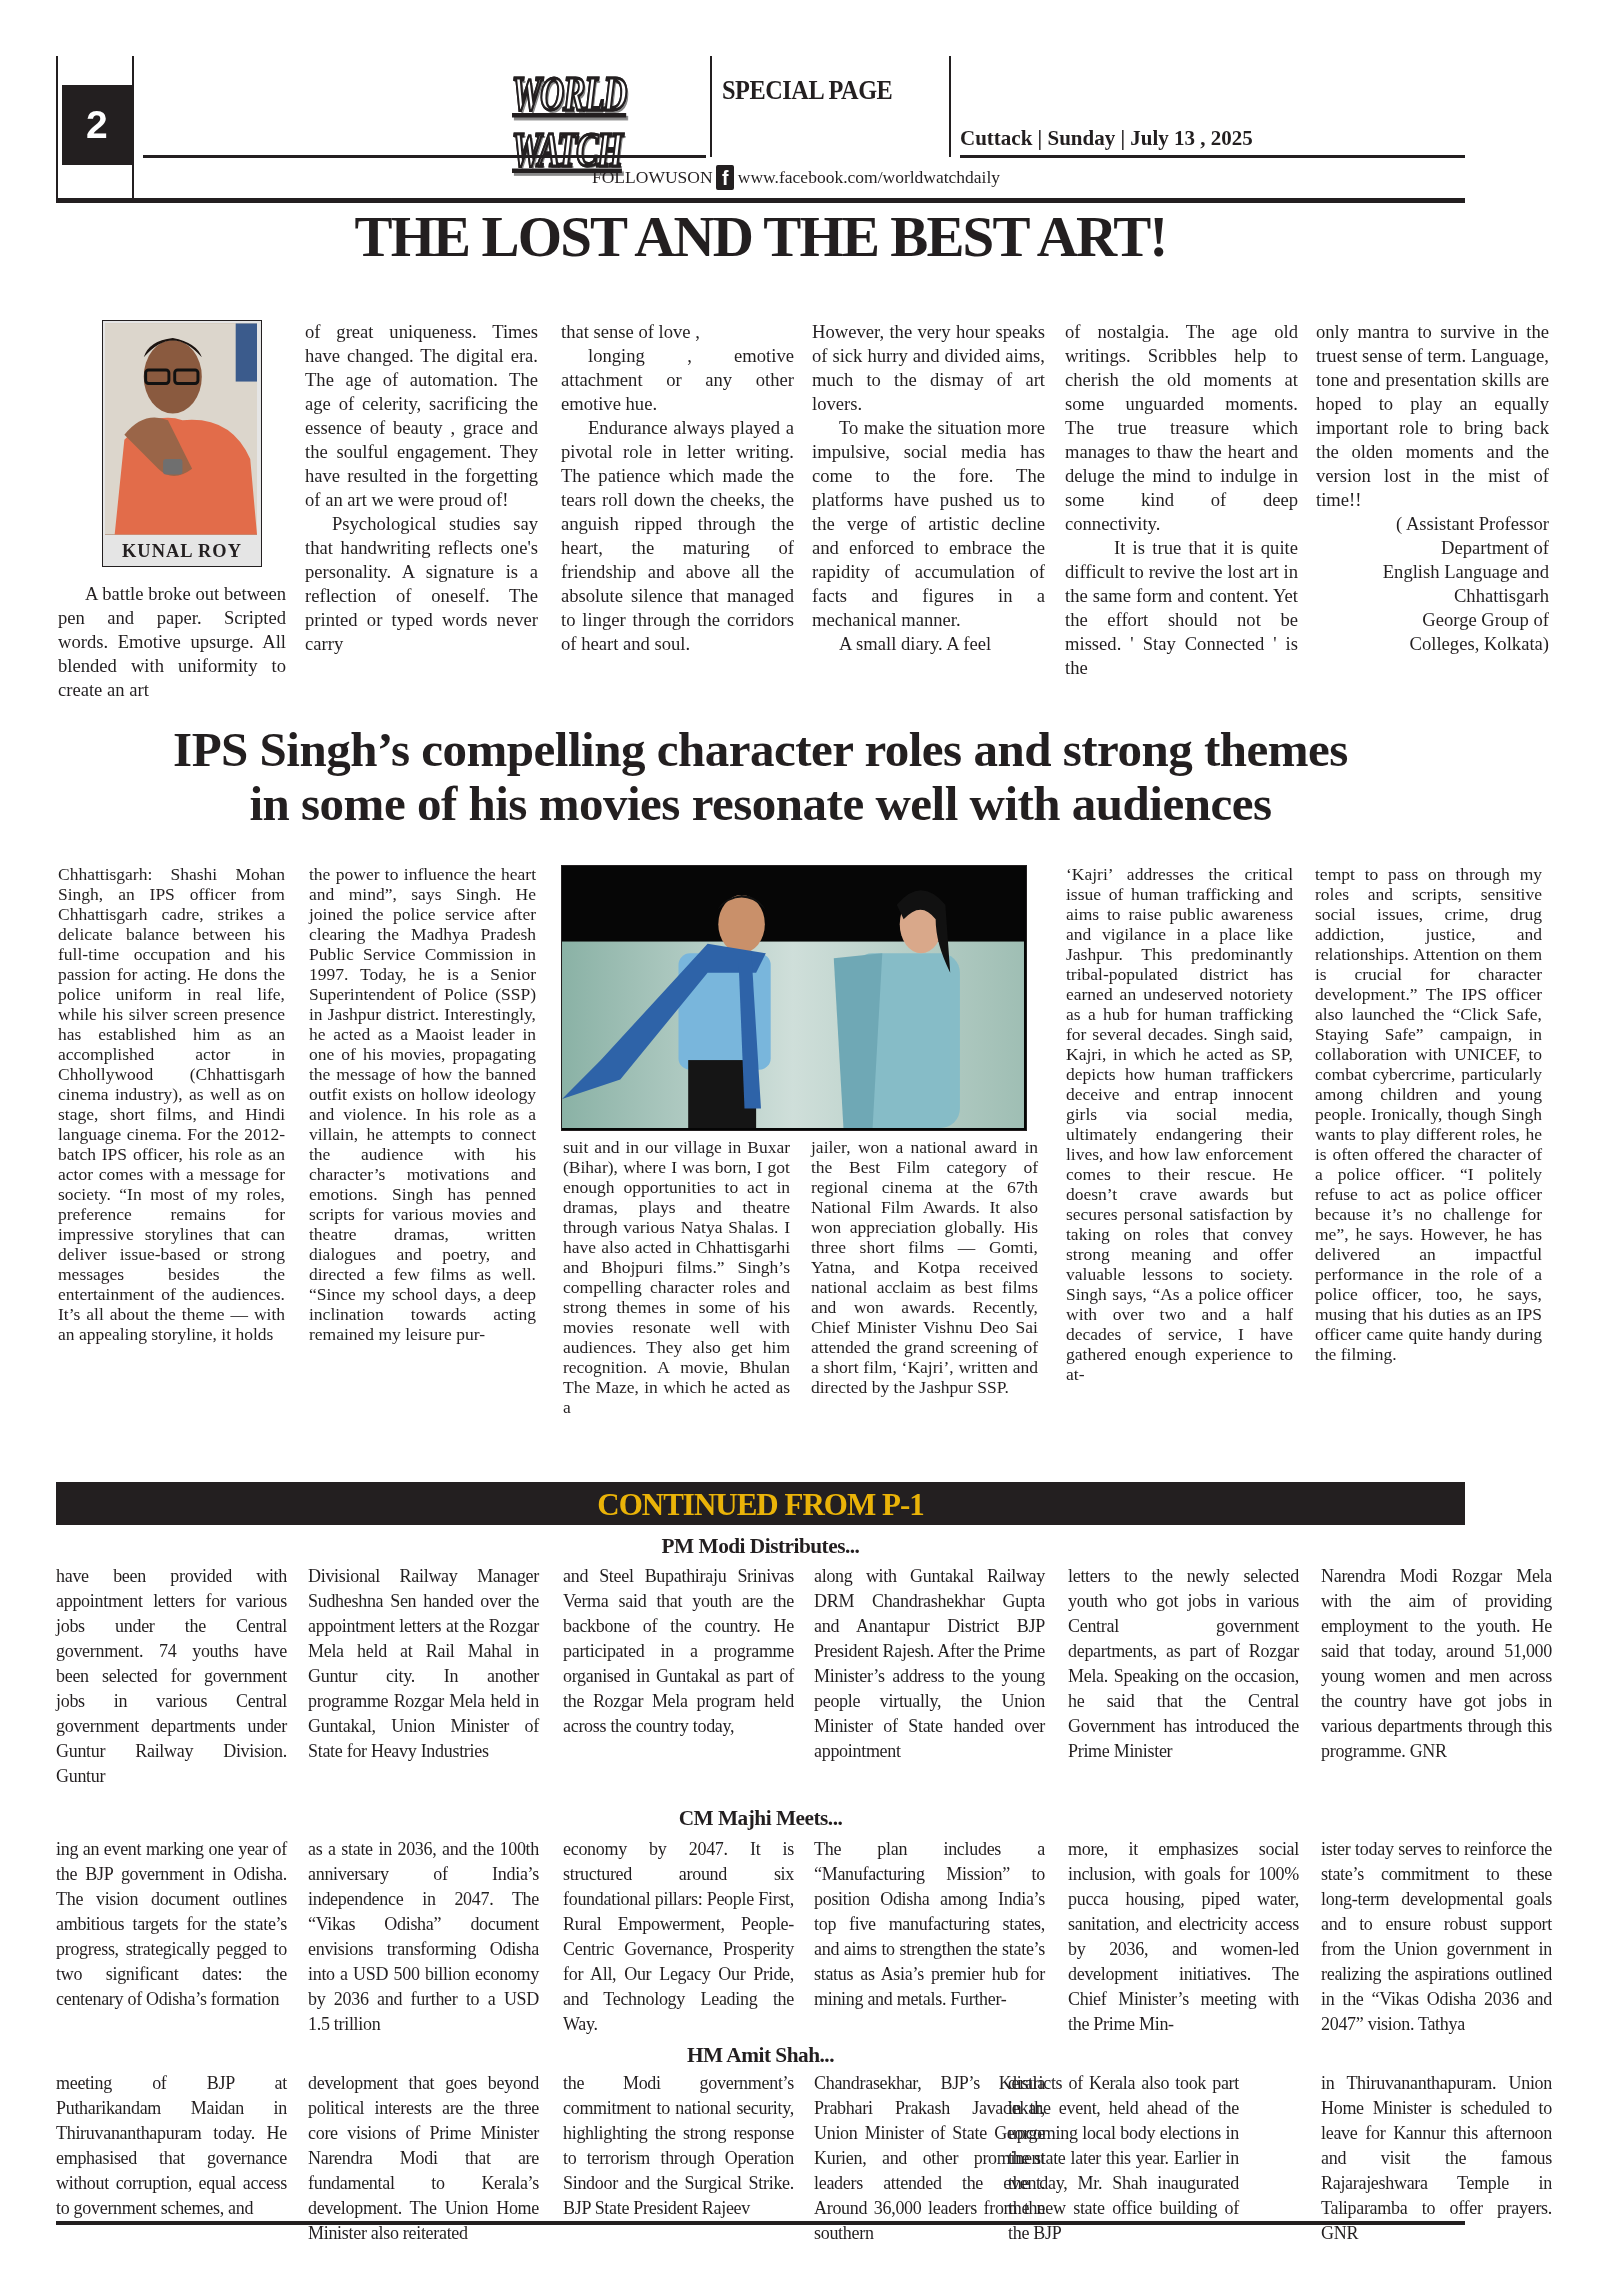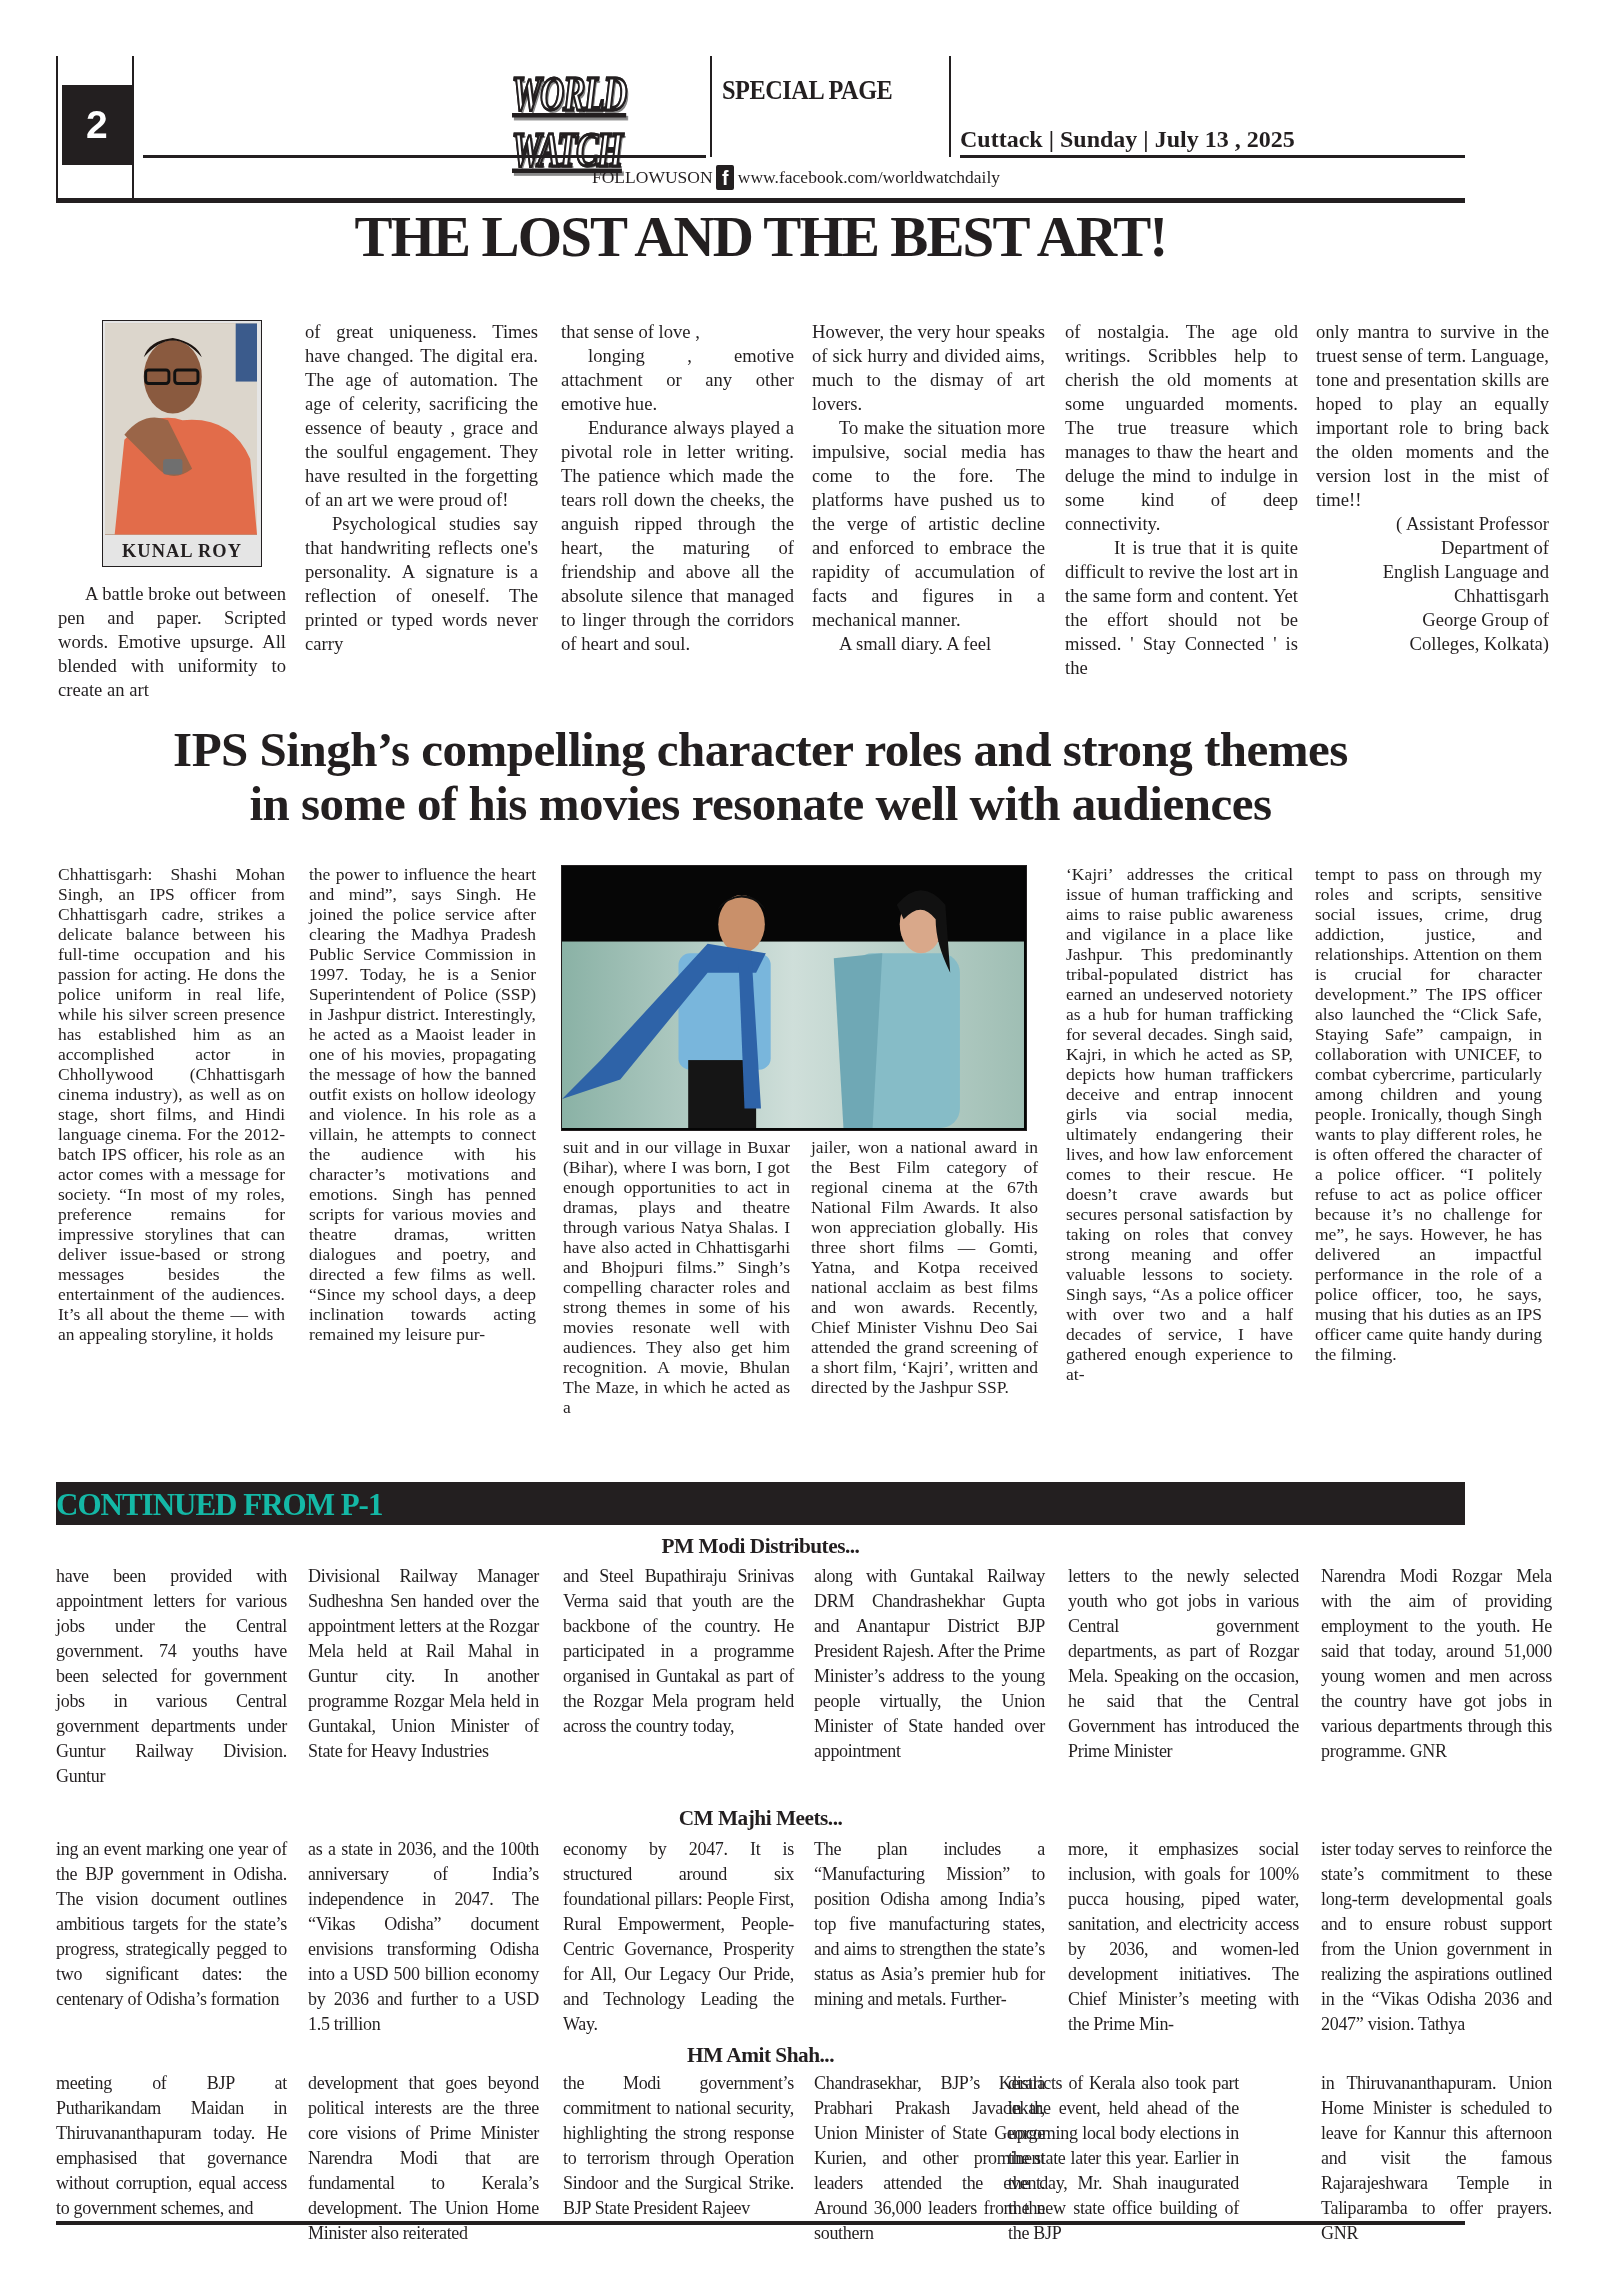--- a/index.html
+++ b/index.html
@@ -12,21 +12,21 @@
   .mh-sep1 { position: absolute; left: 76px; top: 0; width: 1.9px; height: 146px; background: #231f20; }
   .page-num { position: absolute; left: 5.8px; top: 29px; width: 70px; height: 80px; background: #231f20; color: #fff;
     font-family: "Liberation Sans", sans-serif; font-weight: bold; font-size: 39px; display: flex; align-items: center; justify-content: center; }
   .logo { position: absolute; left: 456px; top: 29px; width: 204px; height: 70px; display: flex; align-items: flex-start; justify-content: flex-end; text-decoration: underline; }
   .logo span { font-family: "Liberation Serif", serif; font-weight: bold; font-style: italic; font-size: 33px; color: #fff;
     -webkit-text-stroke: 1.9px #231f20; letter-spacing: -1px; transform: scaleY(1.5); display: inline-block; text-shadow: 1.9px 1.9px 0 #888; }
   .mh-rule-left { position: absolute; left: 87px; top: 99px; width: 563px; height: 2.9px; background: #231f20; }
   .mh-sep2 { position: absolute; left: 654px; top: 0; width: 1.9px; height: 101px; background: #231f20; }
   .special-page { position: absolute; left: 666px; top: 19.4px; font-weight: bold; font-size: 27px; transform: scaleX(0.9); transform-origin: left; letter-spacing: -0.5px; }
   .mh-sep3 { position: absolute; left: 893px; top: 0; width: 1.9px; height: 101px; background: #231f20; }
-  .dateline { position: absolute; left: 904px; top: 70px; font-weight: bold; font-size: 24px; }
+  .dateline { position: absolute; left: 904px; top: 70px; font-weight: bold; font-size: 21px; }
   .mh-rule-right { position: absolute; left: 904px; top: 99px; width: 505px; height: 2.9px; background: #231f20; }
   .follow { position: absolute; left: 536px; top: 109px; font-size: 17.5px; display: flex; align-items: center; gap: 3.9px; }
   .fb-icon { display: inline-flex; width: 17.5px; height: 25px; background: #231f20; color: #fff; border-radius: 1.9px;
     font-family: "Liberation Sans", sans-serif; font-weight: bold; font-size: 19.4px; align-items: flex-end; justify-content: center; }
   .mh-bottom-rule { position: absolute; left: 0; top: 142px; width: 1409px; height: 4.9px; background: #231f20; }
 
   
   .headline1 { position: absolute; left: 56px; top: 208px; width: 1409px; text-align: center; font-weight: bold; font-size: 57px; line-height: 1;
     letter-spacing: -1.9px; transform: scaleY(1.0); }
   .a1-cols { position: absolute; left: 58px; top: 320px; width: 1475px; height: 398px; }
@@ -38,21 +38,21 @@
     background: linear-gradient(160deg, #d9d2c8 0%, #c9b9a3 30%, #b49278 55%, #8e5a3f 100%); }
   .author-caption { position: absolute; left: 0; bottom: 0; width: 100%; height: 29px; font-weight: bold; font-size: 18.4px; text-align: center; line-height: 29px; letter-spacing: 1px; }
   .signoff { text-align: right; }
 
   
   .headline2 { position: absolute; left: 56px; top: 723px; width: 1409px; text-align: center; font-weight: bold; font-size: 49px; line-height: 54px; letter-spacing: -0.5px; }
   .a2-photo { position: absolute; left: 561px; top: 865px; width: 466px; height: 266px; border: 1.9px solid #231f20; overflow: hidden; background: #050505; }
   .a2-col { position: absolute; font-size: 17.5px; line-height: 20px; text-align: justify; }
 
   
-  .cont-bar { position: absolute; left: 56px; top: 1482px; width: 1409px; height: 43px; background: #231f20; color: #14b8a6; text-align: left;
+  .cont-bar { position: absolute; left: 56px; top: 1482px; width: 1409px; height: 43px; background: #231f20; color: #eab308; text-align: center;
     font-weight: bold; font-size: 31px; line-height: 45px; letter-spacing: -1px; }
   .subhead { position: absolute; left: 56px; width: 1409px; text-align: center; font-weight: bold; font-size: 21.3px; line-height: 23px; letter-spacing: -0.5px; }
   .c-col { position: absolute; font-size: 18px; line-height: 25px; text-align: justify; letter-spacing: -0.3px; }
   .footer-rule { position: absolute; left: 56px; top: 2221px; width: 1409px; height: 3.9px; background: #231f20; }
 </style>
 </head>
 <body>
 
 <div class="masthead">
   <div class="mh-leftbar"></div>

